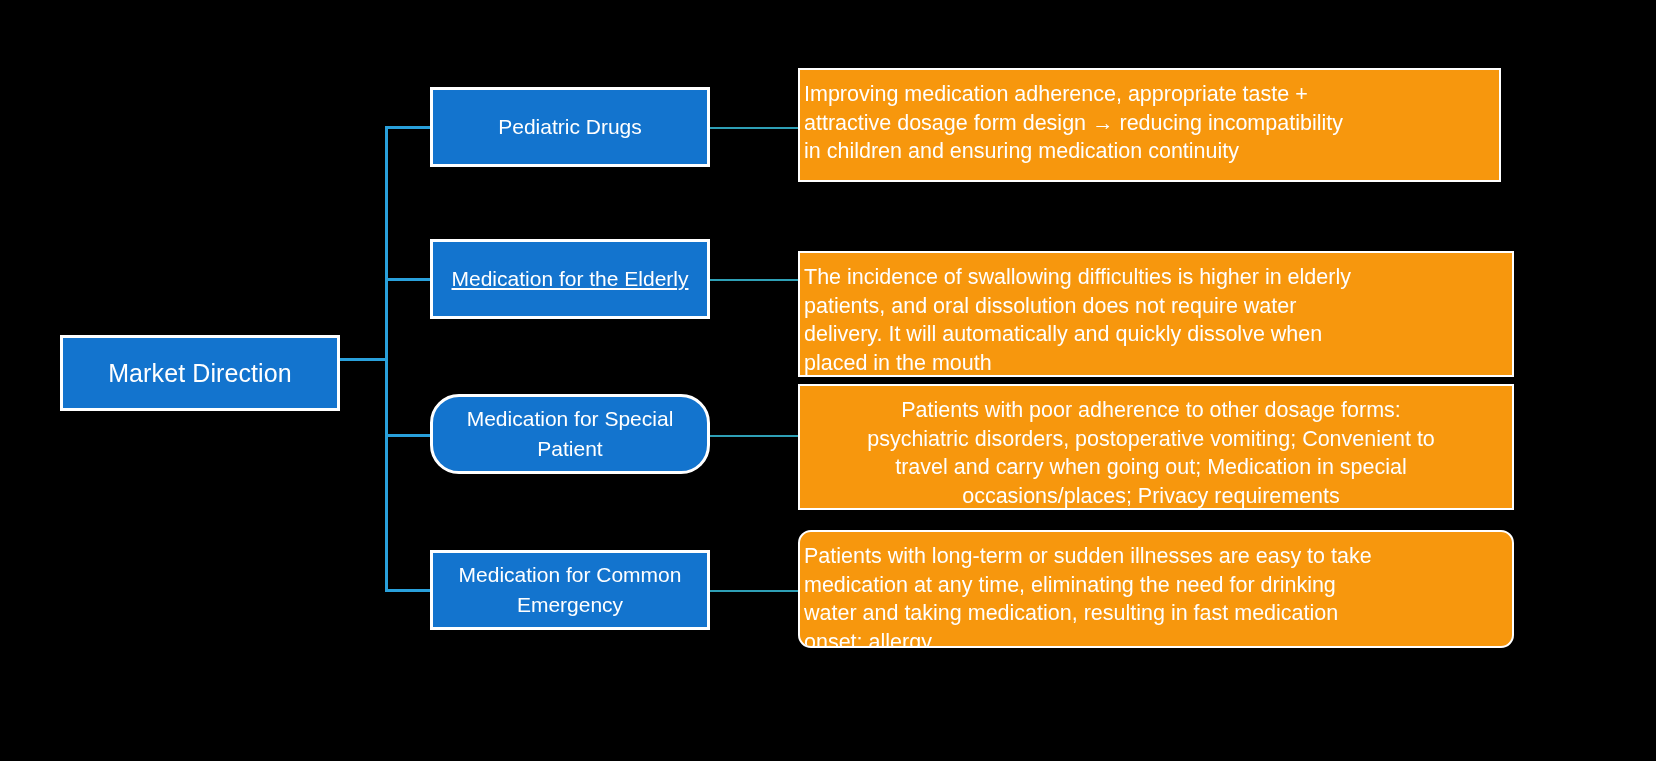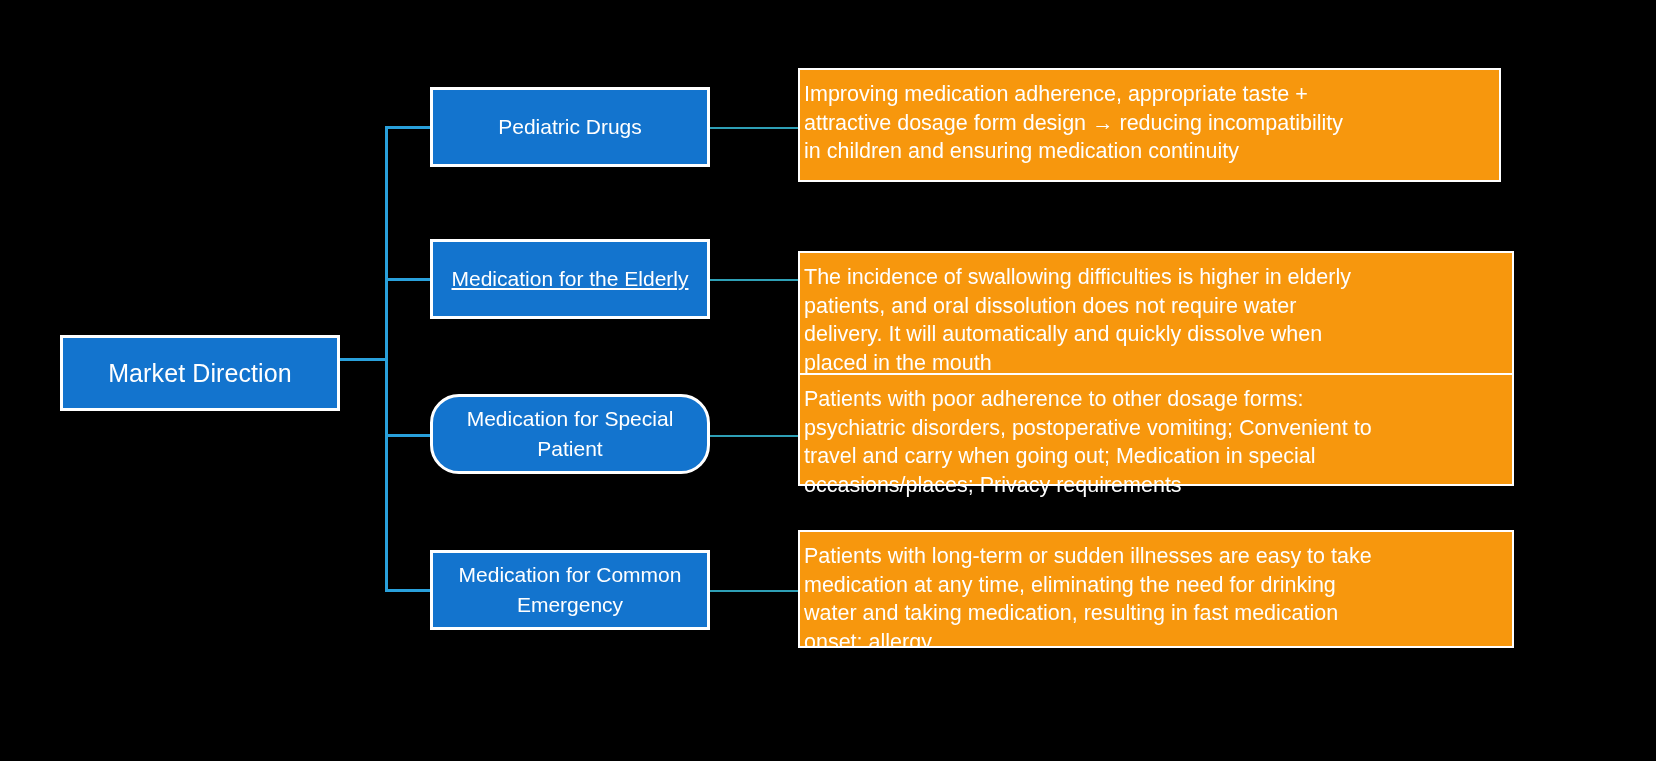--- a/index.html
+++ b/index.html
@@ -69,20 +69,21 @@
     font-size: 21.5px;
     line-height: 1.33;
     padding: 10px 14px 8px 4px;
   }
   .detail-box .txt {
     display: block;
     white-space: pre-line;
   }
   .detail-clip {
     overflow: hidden;
+    border-radius: 13px;
   }
 
   
   .conn {
     position: absolute;
     background: #29A0DB;
   }
   .conn-h { height: 3px; }
   .conn-v { width: 3px; }
 
@@ -137,21 +138,21 @@
 in children and ensuring medication continuity</span>
   </div>
 
   <div class="detail-box" style="top:216px; width:716px; height:126px;margin-top:35px;">
     <span class="txt">The incidence of swallowing difficulties is higher in elderly
 patients, and oral dissolution does not require water
 delivery. It will automatically and quickly dissolve when
 placed in the mouth</span>
   </div>
 
-  <div class="detail-box" style="top:373px; width:716px; height:113px;">
+  <div class="detail-box" style="top:384px; width:716px; height:126px;text-align:center;">
     <span class="txt">Patients with poor adherence to other dosage forms:
 psychiatric disorders, postoperative vomiting; Convenient to
 travel and carry when going out; Medication in special
 occasions/places; Privacy requirements</span>
   </div>
 
   <div class="detail-box detail-clip" style="top:530px; width:716px; height:118px;">
     <span class="txt">Patients with long-term or sudden illnesses are easy to take
 medication at any time, eliminating the need for drinking
 water and taking medication, resulting in fast medication

